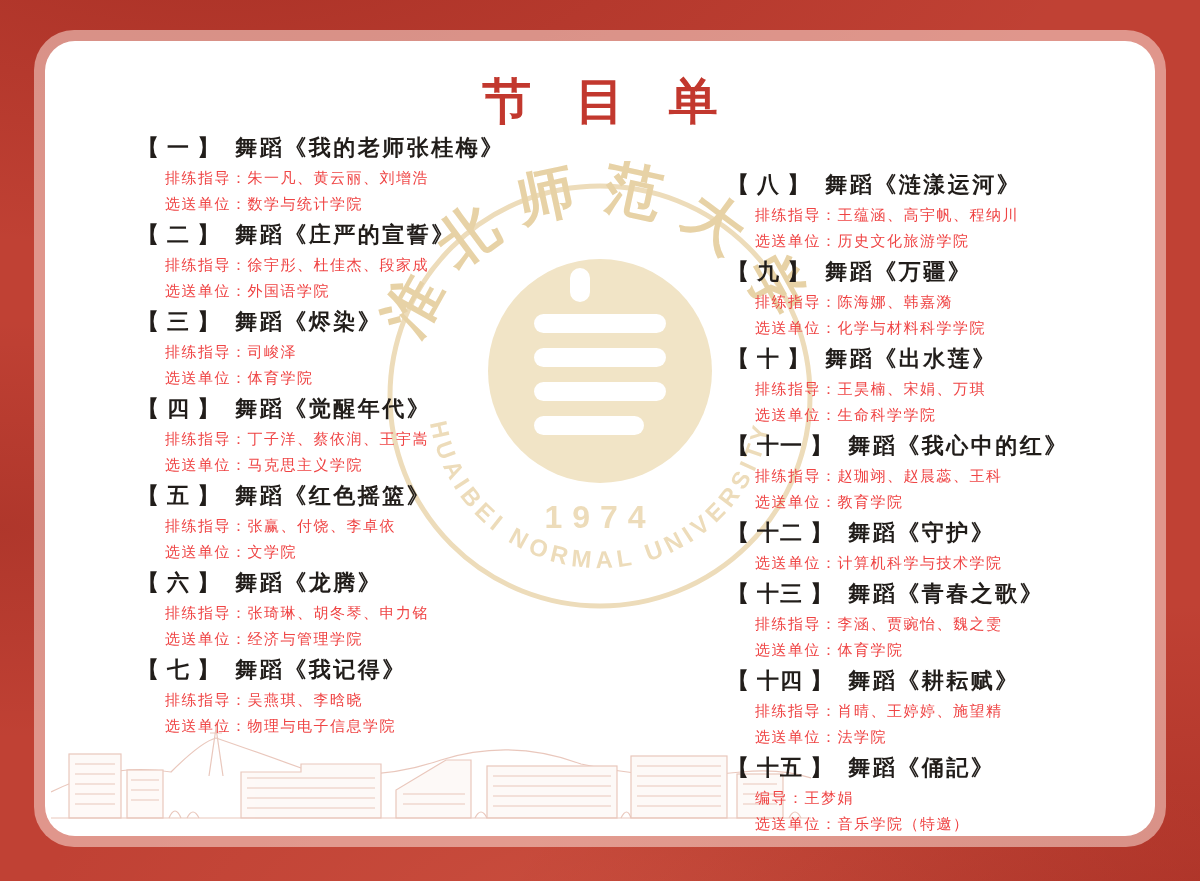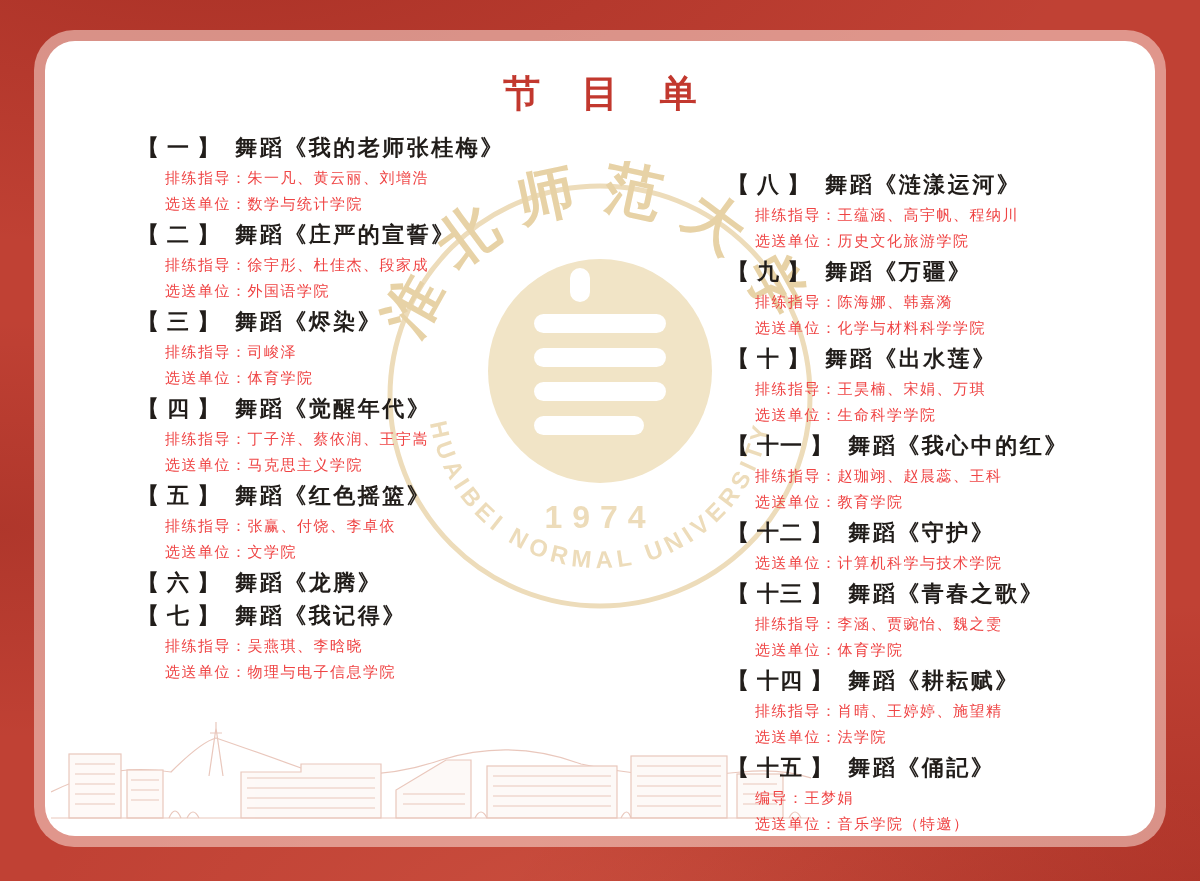--- a/index.html
+++ b/index.html
@@ -29,21 +29,21 @@
     border-radius:30px;
     overflow:hidden;
   }
   
   .page-title{
     margin:28px 0 0 0;
     text-align:center;
     color:#c2382e;
     font-family:"Liberation Serif","DejaVu Serif",serif;
     font-weight:700;
-    font-size:37px;
+    font-size:49px;
     letter-spacing:16px;
     text-indent:16px;
     position:relative;z-index:2;
   }
   
   .columns{
     position:absolute;left:92px;right:26px;top:92px;bottom:0;
     display:flex;
     z-index:2;
   }
@@ -187,20 +187,24 @@
     </div>
     <div>
                 <div class="program-detail">排练指导：张赢、付饶、李卓依</div>
                 <div class="program-detail">选送单位：文学院</div>
               </div>
   </div>
             <div class="program-item">
     <div class="program-heading">
       <span class="program-no">【 六 】 </span><span class="program-title">舞蹈《龙腾》</span>
     </div>
+    <div>
+                <div class="program-detail">排练指导：张琦琳、胡冬琴、申力铭</div>
+                <div class="program-detail">选送单位：经济与管理学院</div>
+              </div>
   </div>
             <div class="program-item">
     <div class="program-heading">
       <span class="program-no">【 七 】 </span><span class="program-title">舞蹈《我记得》</span>
     </div>
     <div>
                 <div class="program-detail">排练指导：吴燕琪、李晗晓</div>
                 <div class="program-detail">选送单位：物理与电子信息学院</div>
               </div>
   </div>

